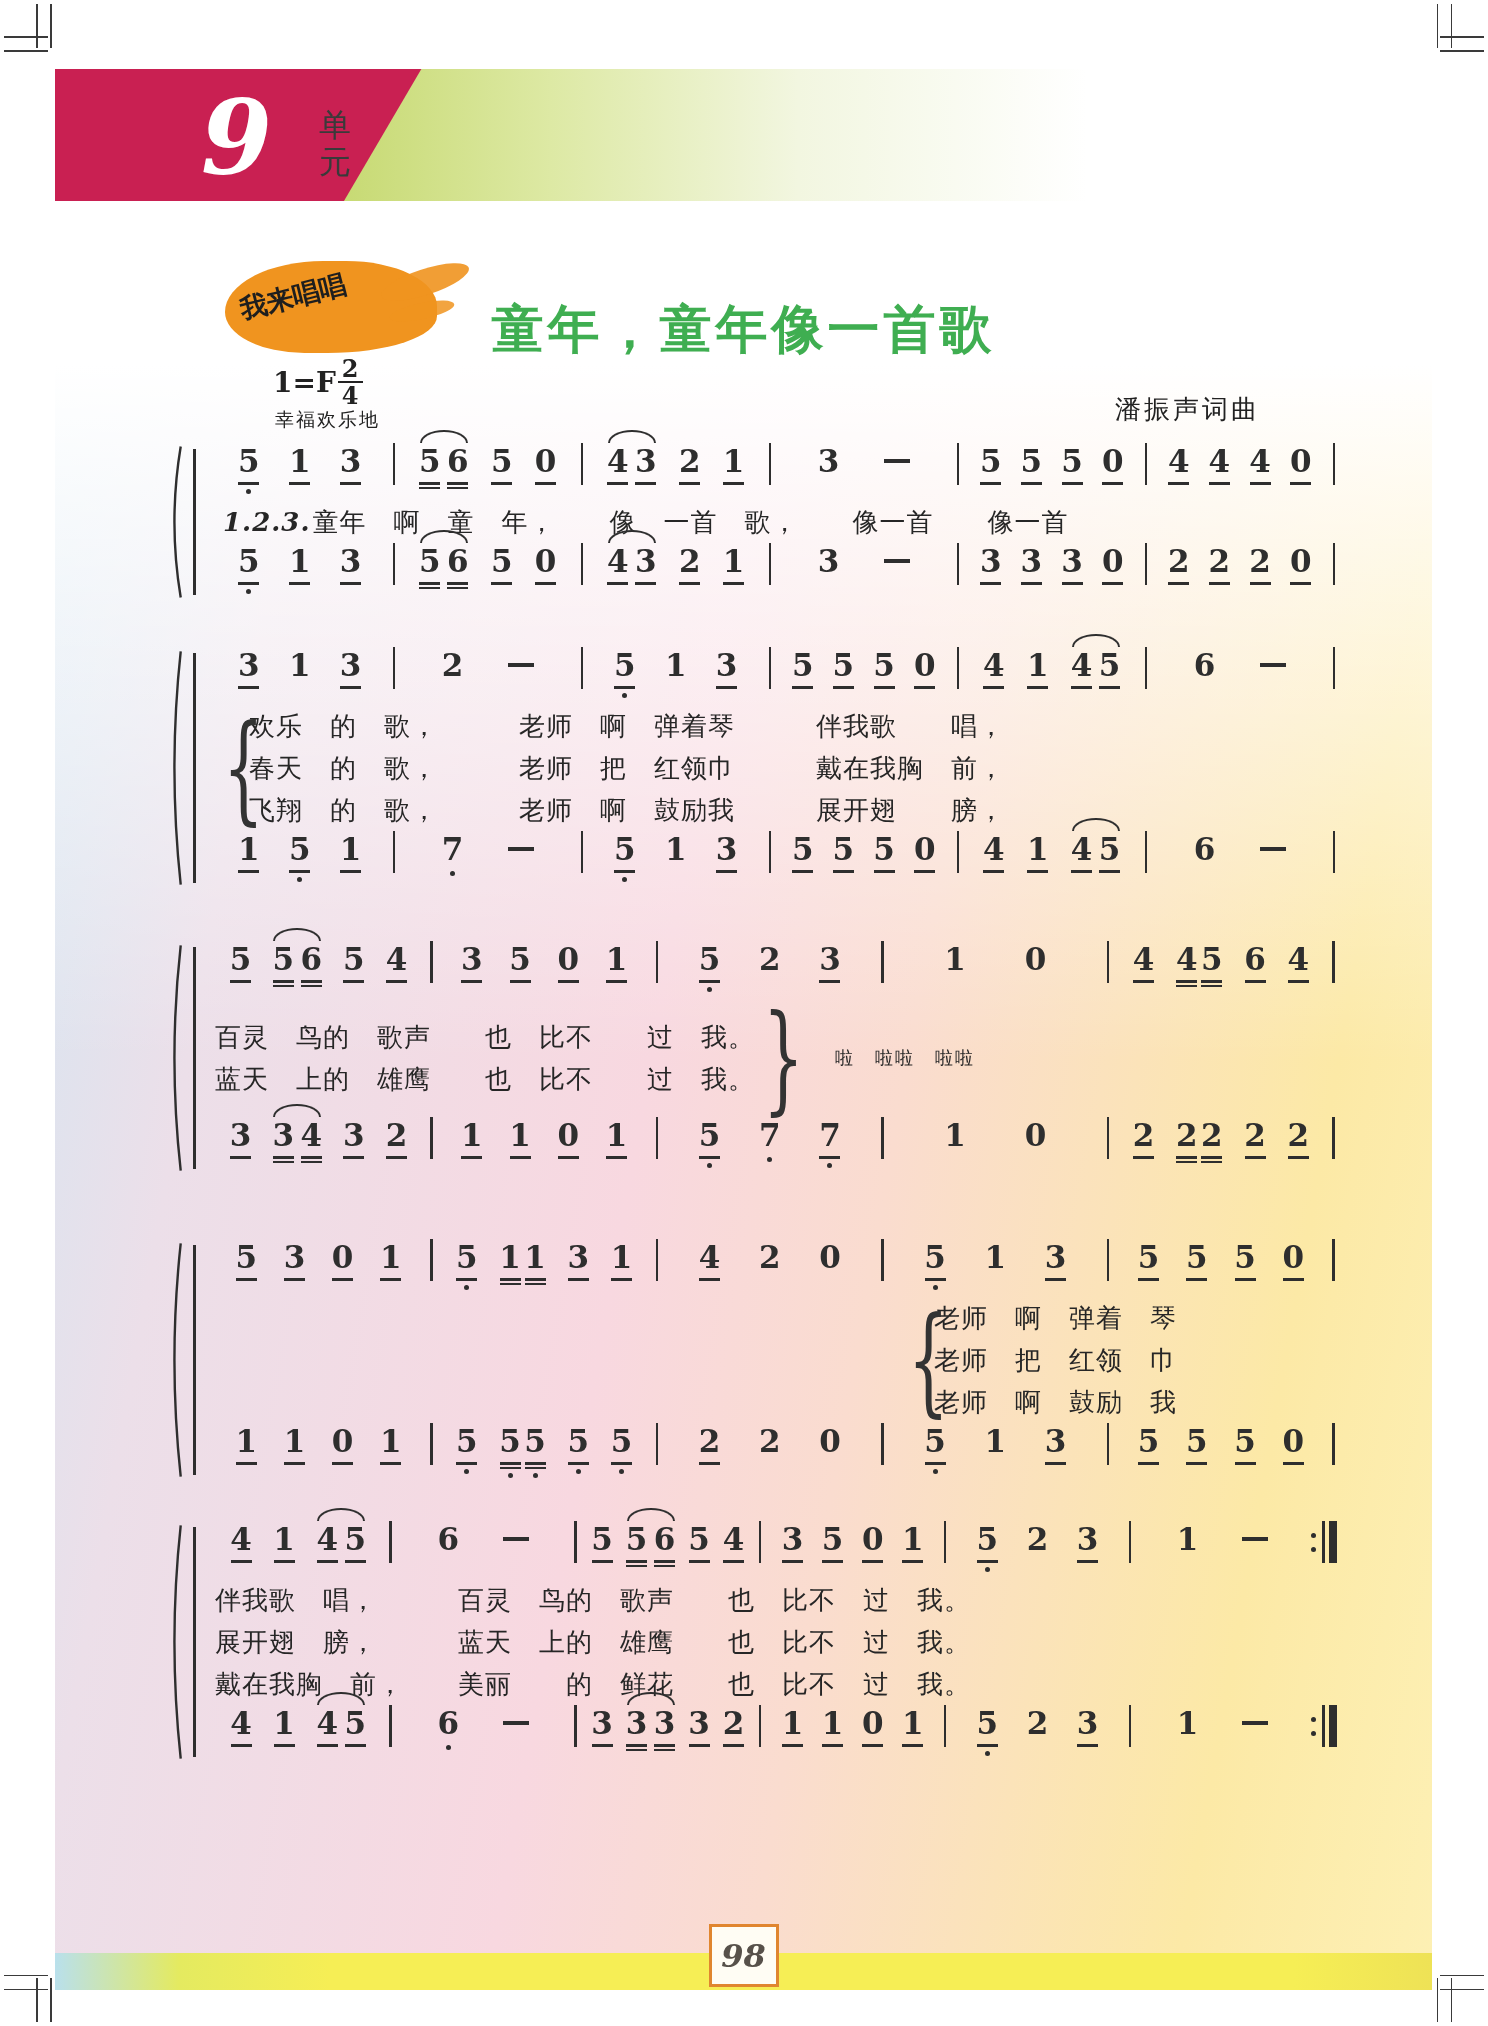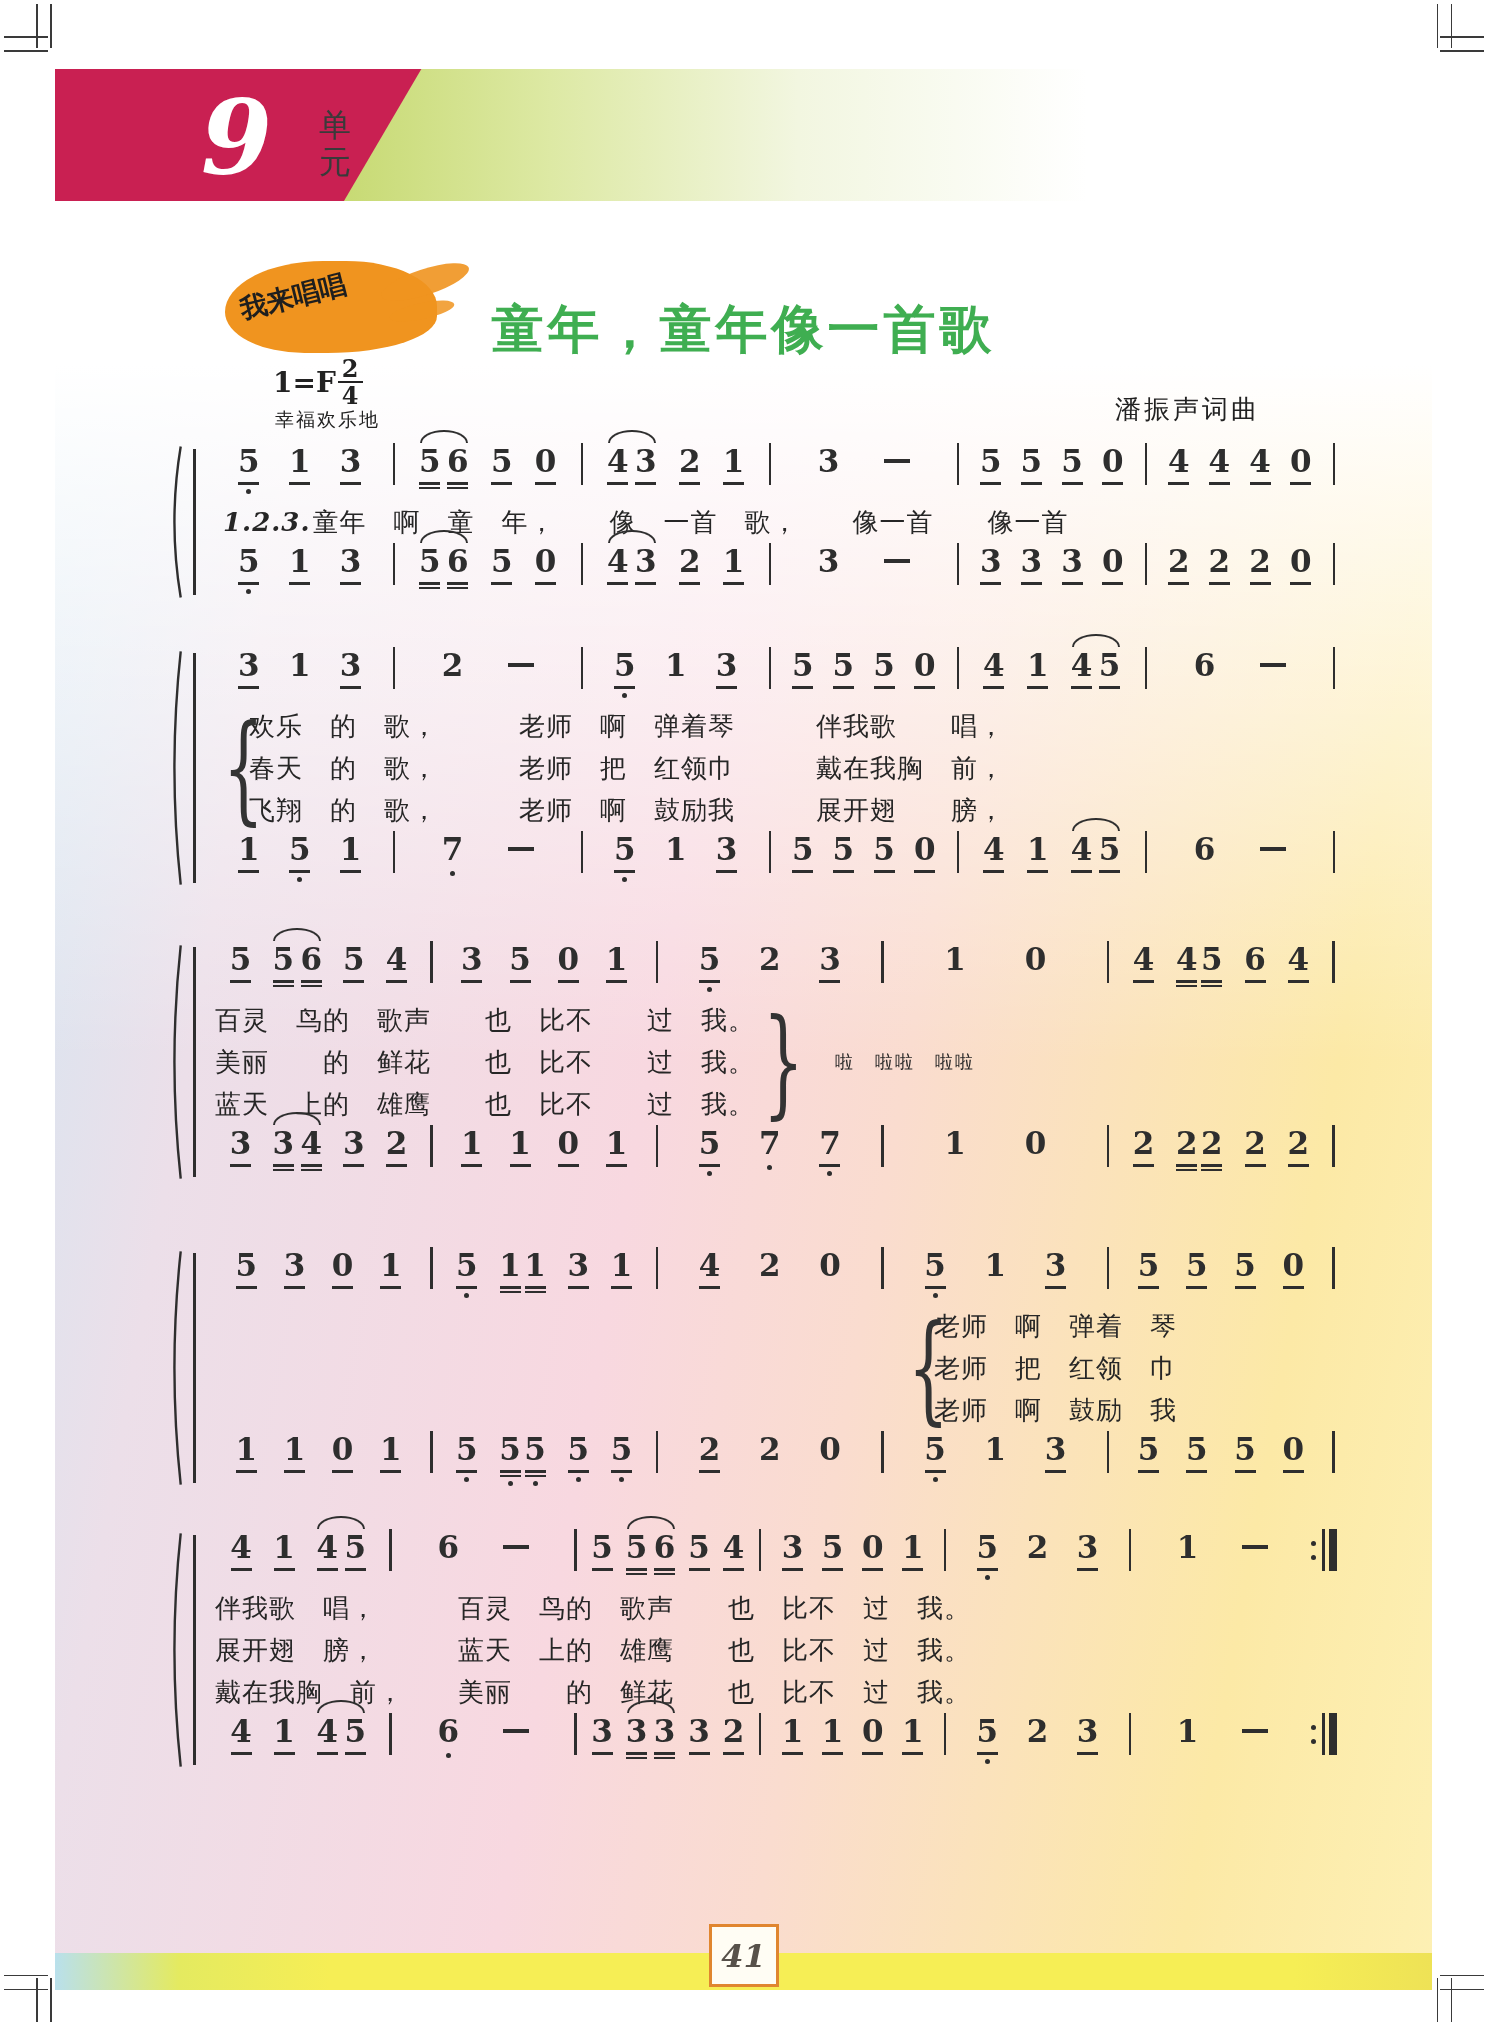--- a/index.html
+++ b/index.html
@@ -659,21 +659,20 @@
               <span class="note">
                 <span class="digit">4</span>
                 <span class="ul"></span>
               </span>
             </div>
             <span class="bar"></span>
           </div>
           <div class="lyric-block">
             <div class="lyric-lines">
               <div class="lyric-line">百灵　鸟的　歌声　　也　比不　　过　我。</div>
-              <div class="lyric-line">美丽　　的　鲜花　　也　比不　　过　我。</div>
               <div class="lyric-line">蓝天　上的　雄鹰　　也　比不　　过　我。</div>
             </div>
             <span class="brace">}</span>
             <span class="lyric-tail">啦　啦啦　啦啦</span>
           </div>
           <div class="score-line">
             <div class="measure">
               <span class="note">
                 <span class="digit">3</span>
                 <span class="ul"></span>
@@ -1215,16 +1214,16 @@
               </span>
               <span class="thin"></span>
               <span class="thick"></span>
             </span>
           </div>
         </section>
       </div>
 
     <div class="strip"></div>
     <div class="pagebox">
-      <span>41</span>
+      <span>98</span>
     </div>
   </div>
 </div>
 
 </body></html>

